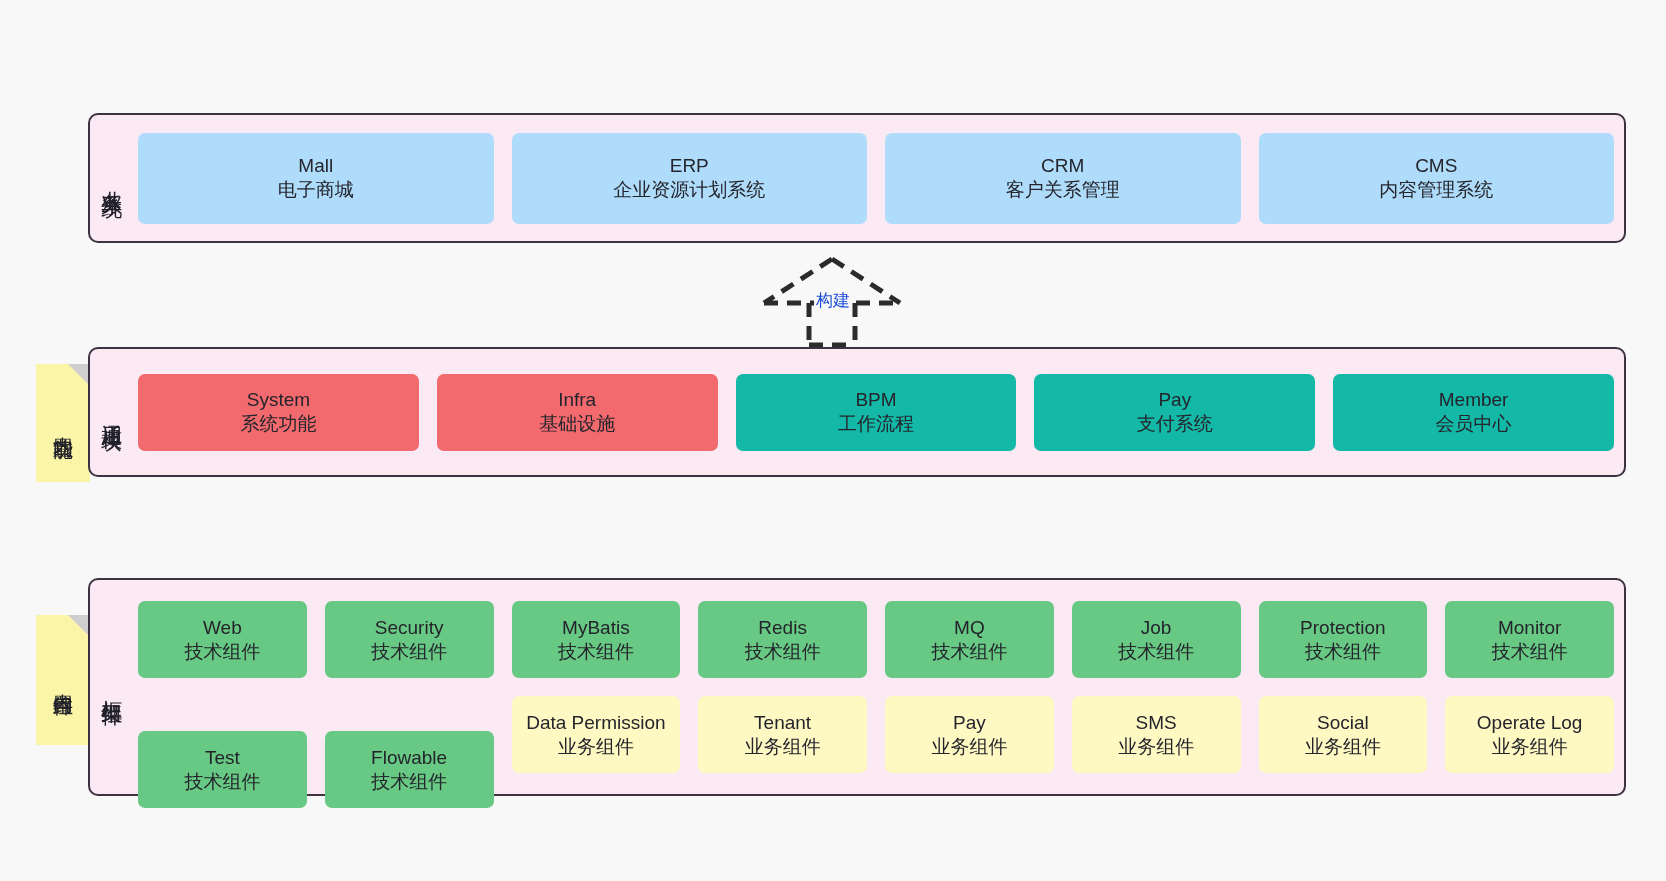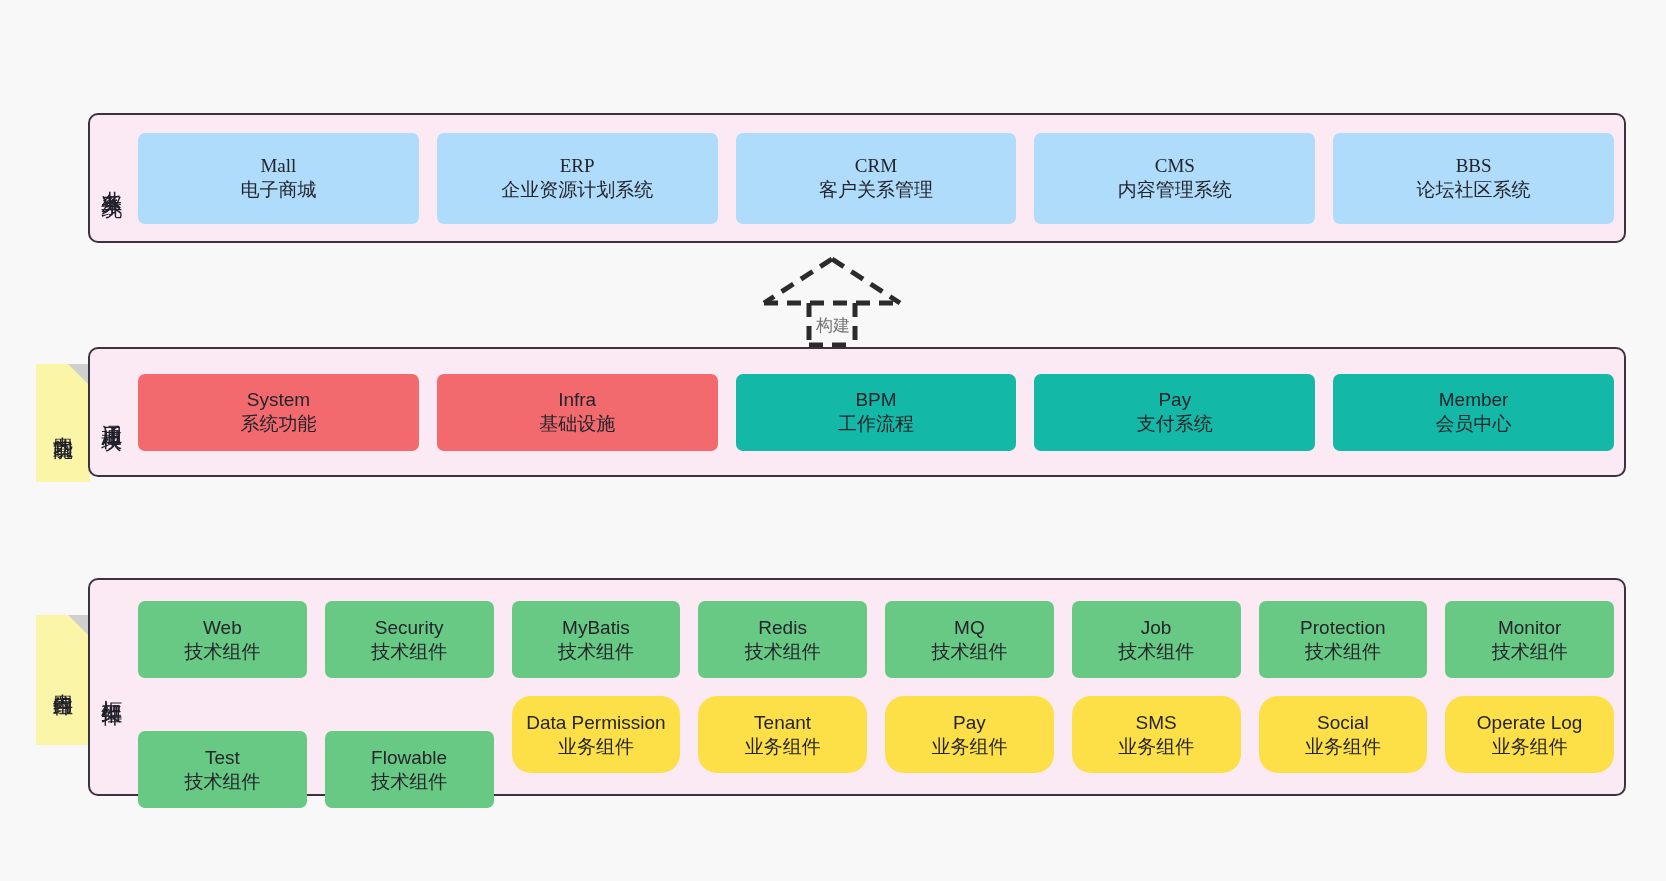--- a/index.html
+++ b/index.html
@@ -68,28 +68,28 @@
     min-width:0;
   }
   .card .l1{white-space:nowrap;}
   .card .l2{white-space:nowrap;}
   .card.multiline .l1{white-space:normal;}
 
   .blue   {background:#afdcfb;}
   .red    {background:#f26a6e;}
   .pink   {background:#14b8a6;}
   .green  {background:#67c983;margin-top:35px;}
-  .mint   {background:#fde047;border-radius:19px;}
+  .mint   {background:#fef9c3;}
 
   
   #layer-business{ left:88px;  top:113px; width:1538px; height:130px;}
   #layer-common  { left:88px;  top:347px; width:1538px; height:130px;}
   #layer-frame   { left:88px;  top:578px; width:1538px; height:218px;}
 
-  #layer-business .card{height:91px;font-family:Liberation Serif, serif;}
+  #layer-business .card{height:91px;}
   #layer-common   .card{height:77px;}
   #layer-frame    .card{height:77px;}
 
   
   .note{
     position:absolute;
     background:#fbf6a7;
     box-sizing:border-box;
     font-size:20px;
     line-height:1.15;
@@ -113,25 +113,24 @@
   }
   #note-common{left:36px; top:364px; width:54px; height:118px;}
   #note-frame {left:36px; top:615px; width:54px; height:130px;}
 
   
   .arrow{position:absolute;}
   .arrow svg{display:block;overflow:visible;}
   .arrow-label{
     position:absolute;
     font-size:17px;
-    color:#737373;
+    color:#1d4ed8;
     background:#f8f8f8;
     padding:0 2px;
     white-space:nowrap;
-    margin-top:25px;
   }
   #arrow-build{left:752px; top:255px; width:160px; height:92px;}
   #arrow-build .arrow-label{left:62px; top:34px;}
   #arrow-impl {left:766px; top:487px; width:160px; height:92px;}
   #arrow-impl  .arrow-label{left:62px; top:34px;}
 </style>
 </head>
 <body>
 
 <div class="canvas">
@@ -148,24 +147,20 @@
             <span class="l1">ERP</span>
             <span class="l2">企业资源计划系统</span>
           </div>
           <div class="card blue">
             <span class="l1">CRM</span>
             <span class="l2">客户关系管理</span>
           </div>
           <div class="card blue">
             <span class="l1">CMS</span>
             <span class="l2">内容管理系统</span>
-          </div>
-          <div class="card blue">
-            <span class="l1">BBS</span>
-            <span class="l2">论坛社区系统</span>
           </div>
         </div>
     </div>
   </div>
 
   <div class="arrow" id="arrow-build">
     <svg width="160" height="92" viewBox="0 0 160 92" aria-hidden="true">
       <path d="M80 4 L148 48" fill="none" stroke="#2b2b2b" stroke-width="5" stroke-dasharray="14 9" stroke-linecap="butt"></path>
       <path d="M80 4 L12 48" fill="none" stroke="#2b2b2b" stroke-width="5" stroke-dasharray="14 9" stroke-linecap="butt"></path>
       <path d="M12 48 L148 48" fill="none" stroke="#2b2b2b" stroke-width="5" stroke-dasharray="14 9" stroke-linecap="butt"></path>

